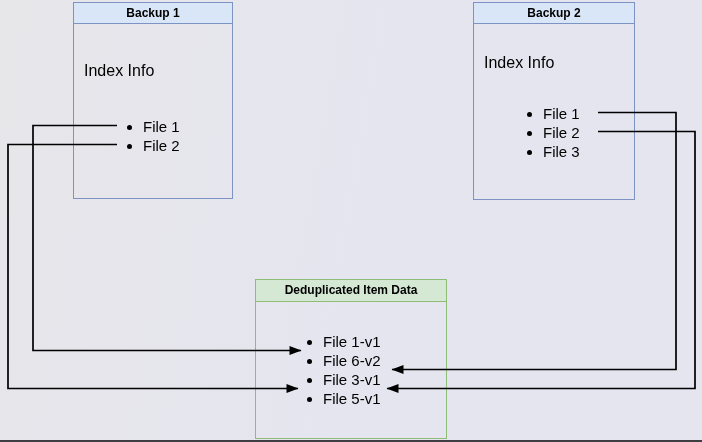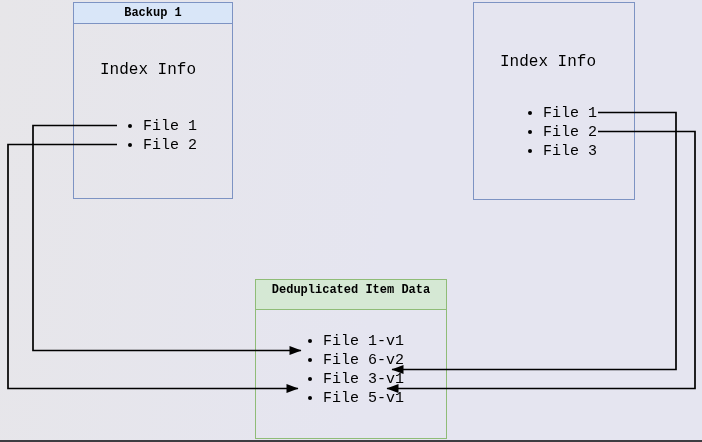--- a/index.html
+++ b/index.html
@@ -1,21 +1,21 @@
 <!DOCTYPE html>
 <html><head>
 <meta charset="utf-8">
 <style>
   html, body { margin: 0; padding: 0; }
   .stage {
     position: relative;
     width: 702px;
     height: 442px;
     background: linear-gradient(100deg, #e7e6e9 0%, #e5e5f0 55%);
-    font-family: Liberation Mono, monospace;
+    font-family: Liberation Sans, sans-serif;
     color: #000;
     overflow: hidden;
   }
   .box {
     position: absolute;
     box-sizing: border-box;
     border: 1px solid #7d93c3;
     background: transparent;
   }
   .box-head {
@@ -25,29 +25,29 @@
     text-align: center;
     font-weight: bold;
     font-size: 12px;
     background: #d9e6f8;
     border-bottom: 1px solid #7d93c3;
   }
   #backup1 { left: 73px;  top: 2px;   width: 160px; height: 197px; }
   #backup2 { left: 473px; top: 2px;   width: 162px; height: 198px; }
   #dedup   { left: 255px; top: 279px; width: 192px; height: 160px; border-color: #8fbc77; }
   #dedup .box-head {
-    height: 30px;
+    height: 22px;
     line-height: 21px;
     background: #d5e8d4;
     border-bottom: 1px solid #8fbc77;
     text-align: center;
   }
   .index-label {
     position: absolute;
-    left: 26px;
+    left: 10px;
     font-size: 16px;
     line-height: 19px;
   }
   #backup1 .index-label { top: 58px; }
   #backup2 .index-label { top: 50px; }
   ul.file-list {
     position: absolute;
     left: 0; right: 0;
     margin: 0;
     padding: 0 0 0 69px;
@@ -83,20 +83,21 @@
   <div class="box" id="backup1">
     <div class="box-head">Backup 1</div>
     <div class="index-label">Index Info</div>
     <ul class="file-list">
       <li>File 1</li>
       <li>File 2</li>
     </ul>
   </div>
 
   <div class="box" id="backup2">
+    <div class="box-head">Backup 2</div>
     <div class="index-label">Index Info</div>
     <ul class="file-list">
       <li>File 1</li>
       <li>File 2</li>
       <li>File 3</li>
     </ul>
   </div>
 
   <div class="box" id="dedup">
     <div class="box-head">Deduplicated Item Data</div>

